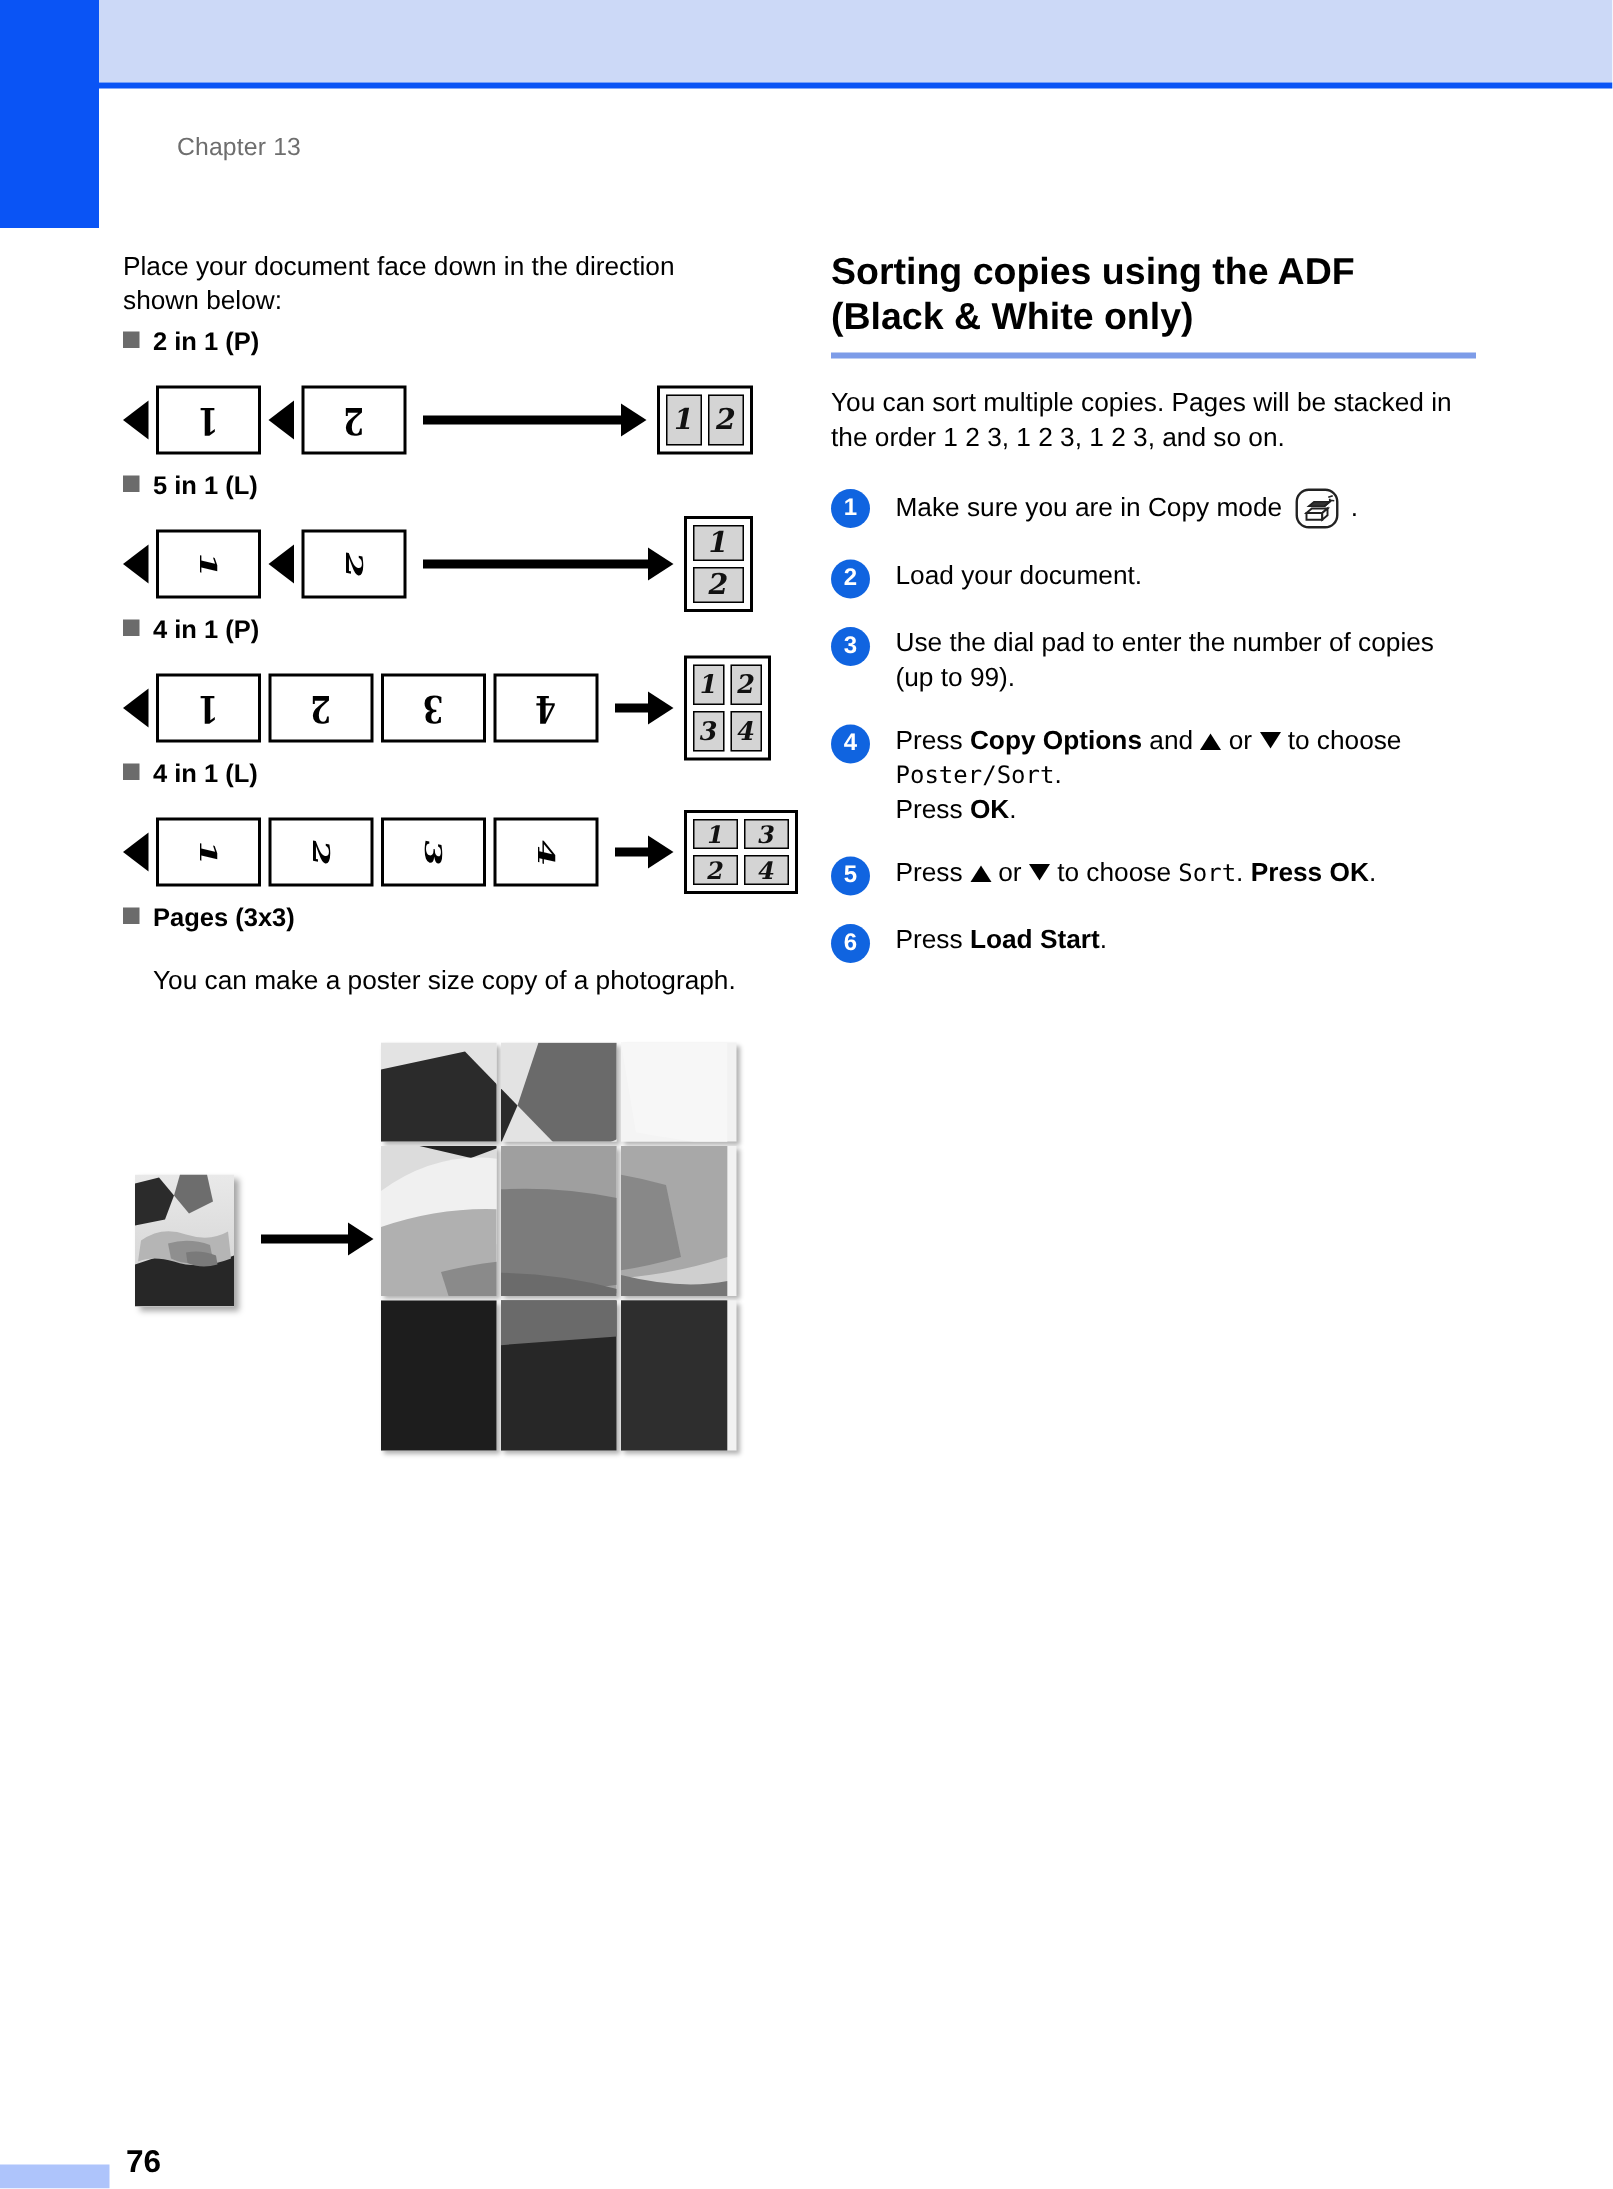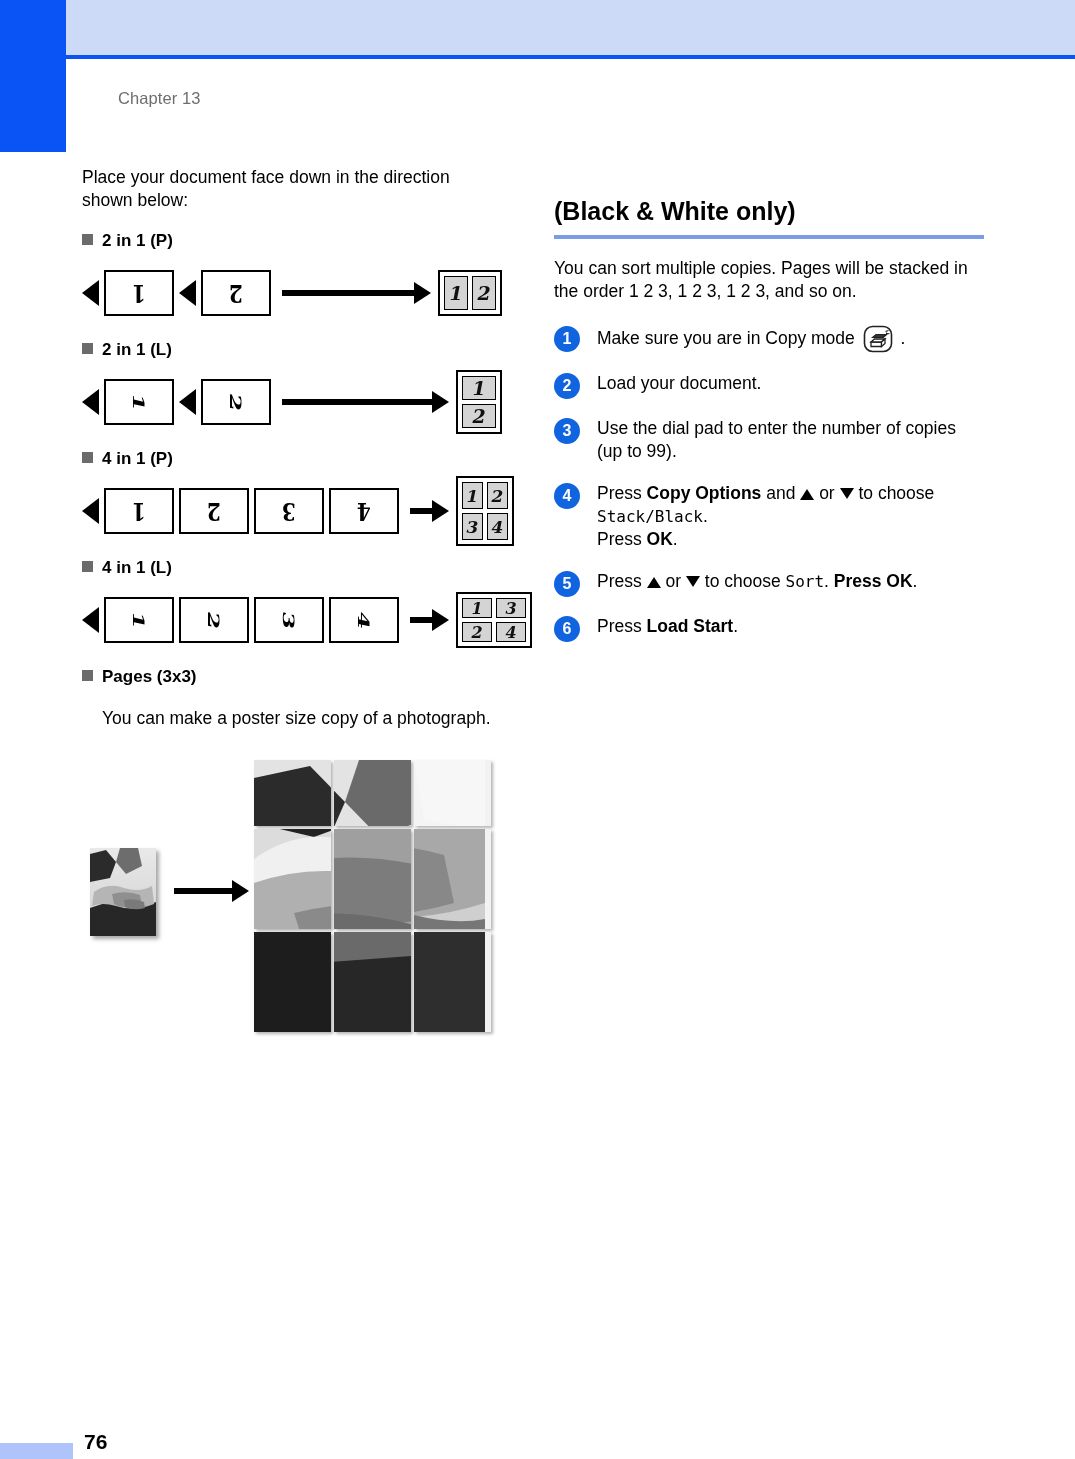--- a/index.html
+++ b/index.html
@@ -66,21 +66,21 @@
     font-size: 17.5px;
     line-height: 23px;
     color: #000;
     margin: 0;
   }
 
   
   .bullet-row {
     display: flex;
     align-items: baseline;
-    margin-top: 19px;
+    margin-top: 6px;
   }
   .bullet-sq {
     width: 11px; height: 11px;
     background: #6b6b6b;
     margin-right: 9px;
     flex: 0 0 auto;
     position: relative;
     top: -1px;
   }
   .bullet-label {
@@ -314,21 +314,21 @@
       </span>
     <span class="arrow"></span>
     <span class="res-frame two-h">
       <span class="res-cell">1</span>
       <span class="res-cell">2</span>
     </span>
   </div>
 
   <div class="bullet-row">
     <span class="bullet-sq"></span>
-    <span class="bullet-label">2 in 1 (L)</span>
+    <span class="bullet-label">5 in 1 (L)</span>
   </div>
   <div class="diagram">
     <span class="tri-left"></span>
     <span class="pg-box">
         <span class="glyph g-r90">1</span>
       </span>
     <span class="tri-left"></span>
     <span class="pg-box">
         <span class="glyph g-r90">2</span>
       </span>
@@ -510,21 +510,21 @@
           <path d="M0 96 Q80 78 160 98 Q200 108 231 102 L231 180 Q140 206 60 182 Q20 172 0 178 Z" fill="#6a6a6a"></path>
           <path d="M0 190 L231 170 L231 300 L0 300 Z" fill="#2e2e2e"></path>
         </svg>
       </div>
     </div>
   </div>
 </div>
 
 <div class="col-right">
   <h2 class="sec-title">
-    <br>
+    <span>Sorting copies using the ADF</span><br>
     <span>(Black &amp; White only)</span>
   </h2>
   <div class="sec-rule"></div>
 
   <p class="body-text">You can sort multiple copies. Pages will be stacked in the order 1 2 3, 1 2 3, 1 2 3, and so on.</p>
 
   <div class="steps" id="steps-container">
       <div class="step">
         <span class="step-num">1</span>
         <div class="step-body">Make sure you are in Copy mode <span class="copy-mode-icon"><svg viewBox="0 0 30 28" width="30" height="28">
@@ -540,21 +540,21 @@
       <div class="step">
         <span class="step-num">2</span>
         <div class="step-body">Load your document.</div>
       </div>
       <div class="step">
         <span class="step-num">3</span>
         <div class="step-body">Use the dial pad to enter the number of copies (up to 99).</div>
       </div>
       <div class="step">
         <span class="step-num">4</span>
-        <div class="step-body">Press <b>Copy Options</b> and <span class="tri-up"></span> or <span class="tri-down"></span> to choose <span class="mono">Stack/Black</span>.<br>Press <b>OK</b>.</div>
+        <div class="step-body">Press <b>Copy Options</b> and <span class="tri-up"></span> or <span class="tri-down"></span> to choose <span class="mono">Poster/Sort</span>.<br>Press <b>OK</b>.</div>
       </div>
       <div class="step">
         <span class="step-num">5</span>
         <div class="step-body">Press <span class="tri-up"></span> or <span class="tri-down"></span> to choose <span class="mono">Sort</span>. <b>Press OK</b>.</div>
       </div>
       <div class="step">
         <span class="step-num">6</span>
         <div class="step-body">Press <b>Load Start</b>.</div>
       </div>
     </div>

